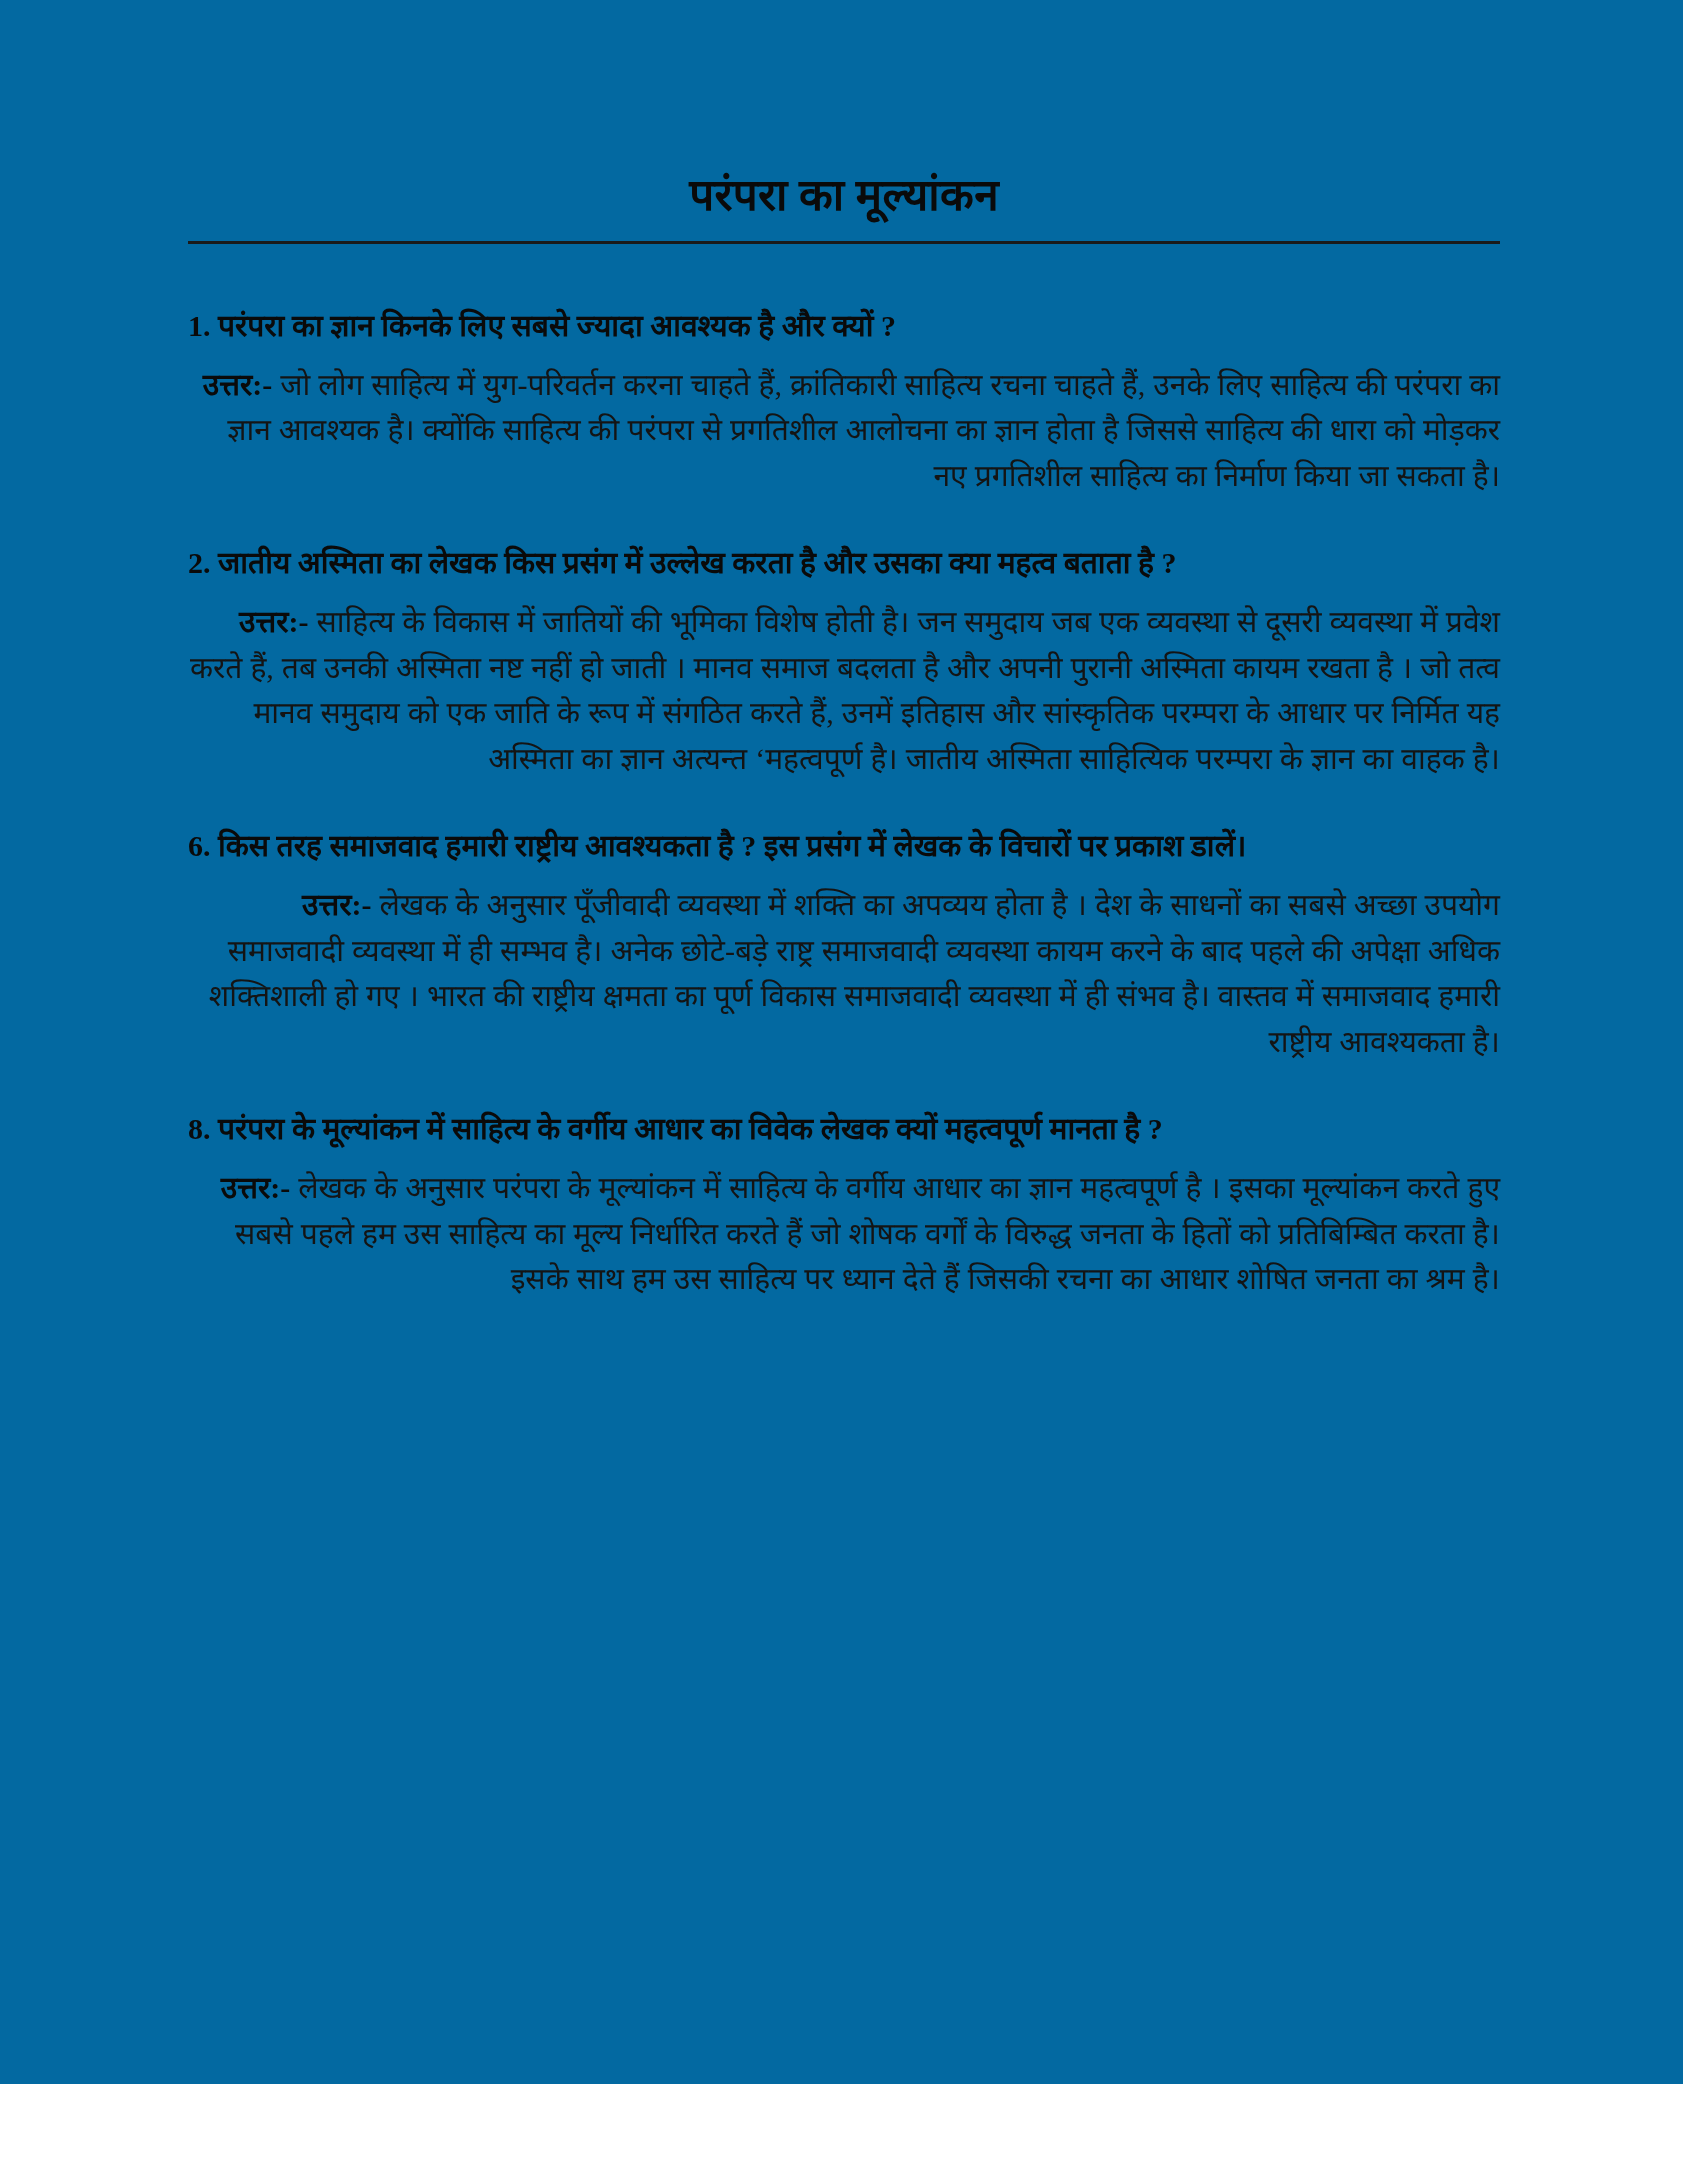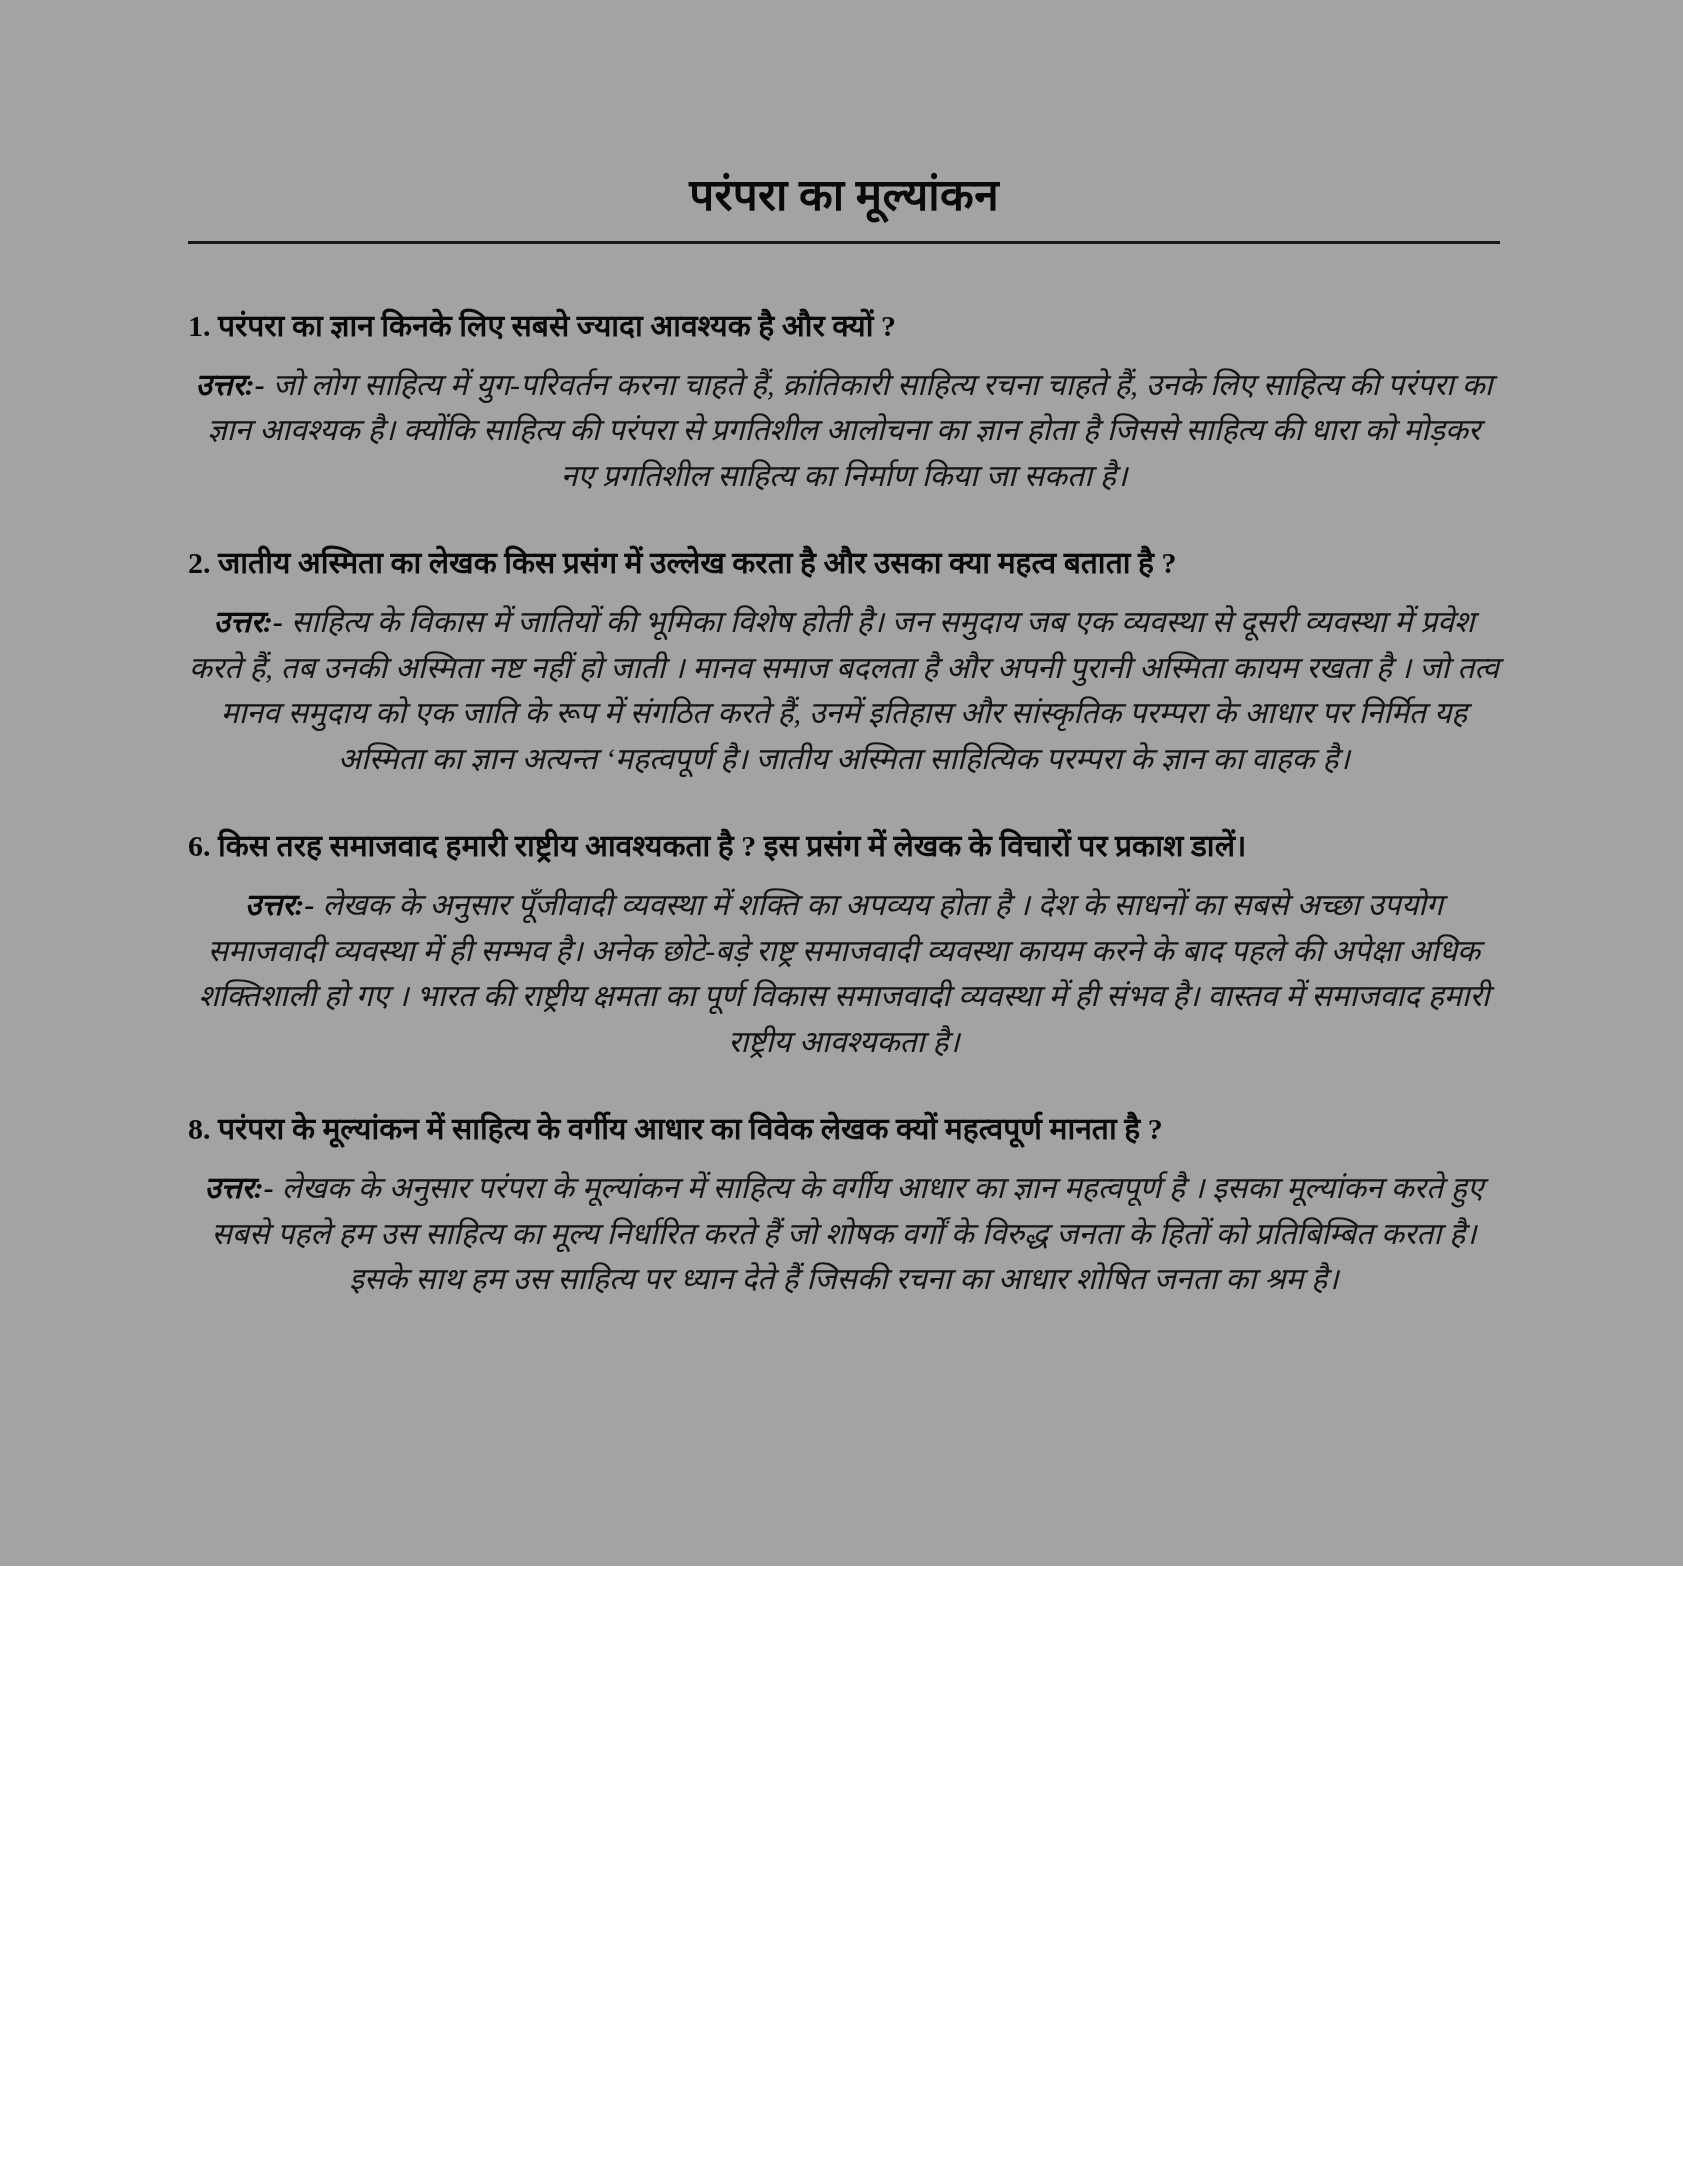--- a/index.html
+++ b/index.html
@@ -11,23 +11,23 @@
   body {
     width: 1683px;
     height: 2178px;
     font-family: "Liberation Serif", "DejaVu Serif", serif;
     color: #111111;
     -webkit-font-smoothing: antialiased;
   }
   .page {
     box-sizing: border-box;
     width: 1683px;
-    height: 1566px;
+    height: 2084px;
     padding: 168px 183px 0 188px;
-    background: #a3a3a3;
+    background: #0369a1;
     position: relative;
   }
   .doc-title {
     text-align: center;
     font-size: 44px;
     font-weight: bold;
     line-height: 1.25;
     letter-spacing: 0.3px;
     margin: 0 0 18px 0;
     color: #0a0a0a;
@@ -50,23 +50,22 @@
     line-height: 1.42;
     margin: 0 0 14px 0;
     color: #0a0a0a;
     text-align: left;
   }
   .answer {
     font-size: 30px;
     line-height: 1.52;
     margin: 0;
     color: #141414;
-    text-align: center;
+    text-align: right;
     word-spacing: 0.5px;
-    font-style: italic;
   }
   .answer-label {
     font-weight: bold;
     color: #0a0a0a;
   }
   .answer-text {
     font-weight: normal;
   }
 </style>
 </head>

